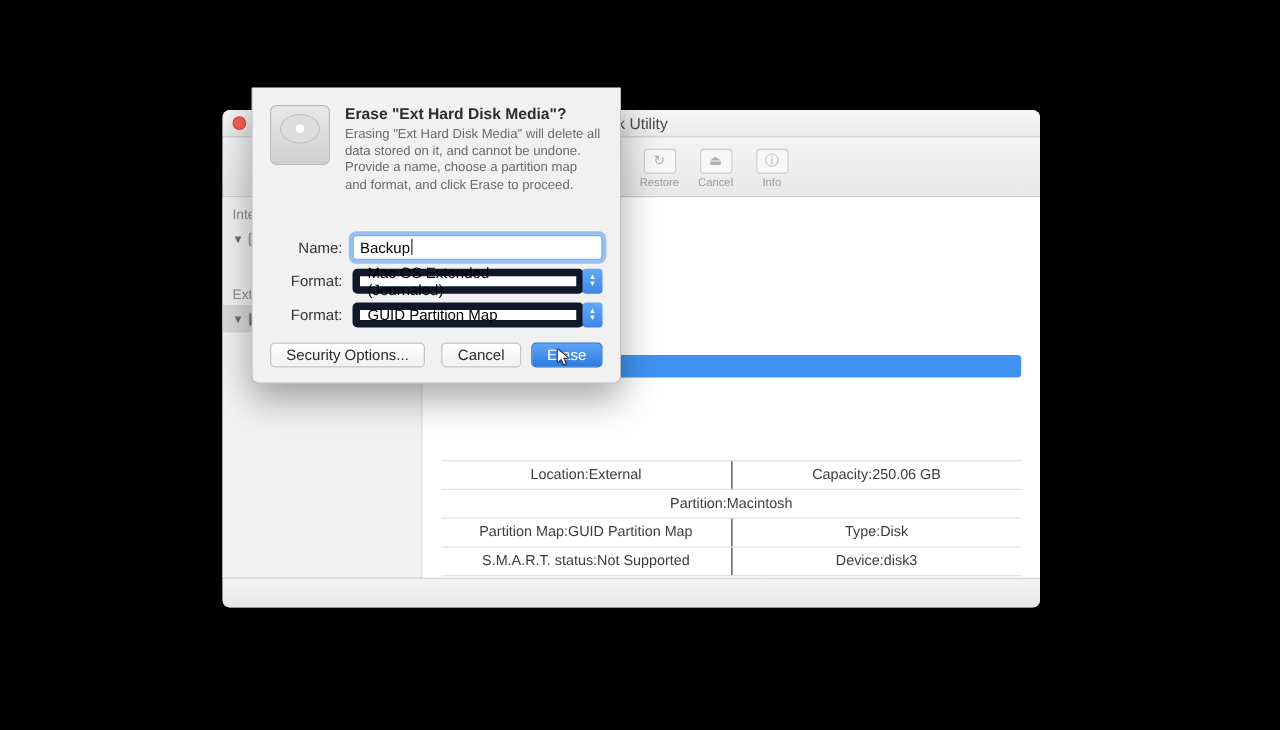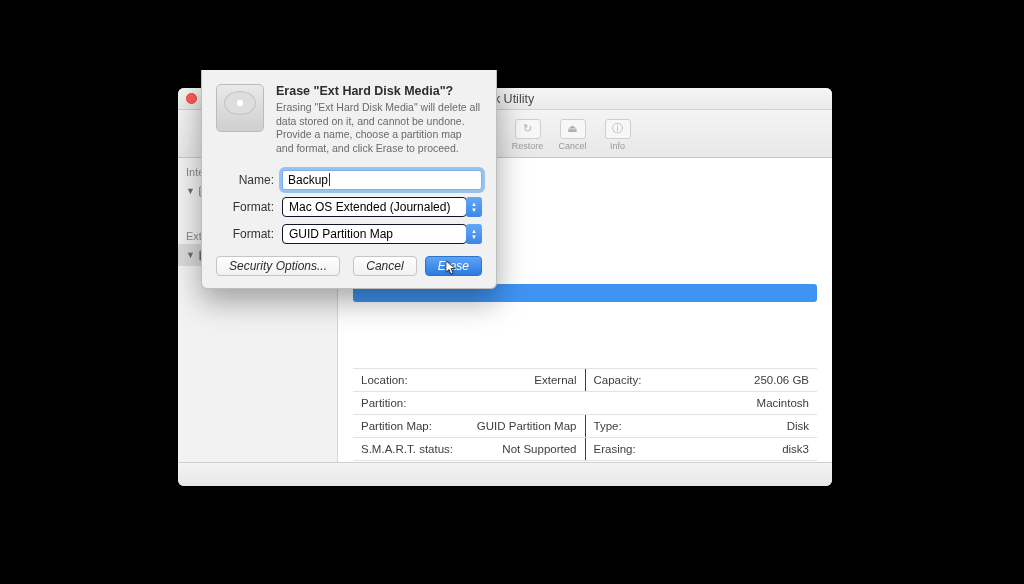--- a/index.html
+++ b/index.html
@@ -23,38 +23,38 @@
   .row.selected { background: #d9d9d9; }
   .tri { color: #6f6f6f; font-size: 9px; width: 8px; }
   .diskic { width: 15px; height: 11px; background: linear-gradient(#d9d9d9,#bfbfbf); border-radius: 2px; border: .5px solid #999; }
   .diskic.ext { background: linear-gradient(#808080,#5e5e5e); }
   .volic { width: 14px; height: 11px; background: #e8e8e8; border: .5px solid #b5b5b5; border-radius: 2px; }
   .eject { margin-left: auto; margin-right: 10px; color: #8a8a8a; font-size: 10px; }
   .main { flex: 1; position: relative; background: #fff; }
   .usagebar { position: absolute; left: 15px; top: 126px; right: 15px; height: 18px; border-radius: 3px; background: #3f93f2; }
   .infotable { position: absolute; left: 15px; right: 15px; top: 210px; font-size: 11.5px; color: #3d3d3d; border-top: 1px solid #e2e2e2; }
   .infotable .r { display: flex; border-bottom: 1px solid #e2e2e2; }
-  .cell { flex: 1; display: flex; justify-content: space-between; padding: 5px 8px; }
+  .cell { flex: 1; display: flex; justify-content: center; padding: 5px 8px; }
   .cell + .cell { border-left: 1px solid #404040; }
   .cell .k { color: #3d3d3d; }
   .cell .v { color: #3d3d3d; }
   .sheet { position: absolute; left: 201px; top: 70px; width: 296px; background: #f1f1f1; border: 1px solid #bdbdbd; border-top: none; border-radius: 0 0 6px 6px; box-shadow: 0 12px 30px rgba(0,0,0,.35); padding: 14px 14px 12px; }
   .sheet-top { display: flex; gap: 12px; }
   .hddicon { width: 48px; height: 48px; border-radius: 5px; background: linear-gradient(#e9e9e9,#cfcfcf); border: 1px solid #bbb; position: relative; flex-shrink: 0; }
   .hddicon::after { content: ""; position: absolute; left: 7px; right: 7px; top: 6px; height: 22px; border-radius: 50%; background: radial-gradient(circle at 50% 50%, #fff 0 18%, #ddd 19% 100%); border: 1px solid #c2c2c2; }
   .sheet h3 { font-size: 12.5px; font-weight: 600; color: #2d2d2d; margin-bottom: 3px; }
   .sheet p { font-size: 10.5px; color: #6a6a6a; line-height: 1.3; }
-  .form { margin-top: 14px; }
+  .form { margin-top: 32px; }
   .frow { display: flex; align-items: center; margin-bottom: 7px; }
   .frow label { width: 58px; text-align: right; font-size: 12px; color: #333; margin-right: 8px; }
   .frow .field { flex: 1; height: 20px; border: 1px solid #b8b8b8; border-radius: 3px; background: #fff; font-size: 12px; padding: 0 5px; display:flex; align-items:center; }
   .frow.focused .field { box-shadow: 0 0 0 3px rgba(79,152,241,.55); border-color: #7cb0ee; }
-  .frow .sel { flex: 1; height: 20px; border: 1px solid #0f172a; border-radius: 4px; background: #fff; font-size: 12px; padding: 0 6px; display: flex; align-items: center; justify-content: space-between; }
+  .frow .sel { flex: 1; height: 20px; border: 6px solid #0f172a; border-radius: 4px; background: #fff; font-size: 12px; padding: 0 6px; display: flex; align-items: center; justify-content: space-between; }
   .stepper { width: 16px; height: 20px; background: linear-gradient(#63a8f8,#3b86e8); border-radius: 3px; color:#fff; display:flex; flex-direction:column; align-items:center; justify-content:center; font-size:6px; line-height:6px; margin-left: -1px; }
-  .btns { display: flex; justify-content: space-between; align-items: center; margin-top: 12px; gap: 12px; font-style: italic; }
+  .btns { display: flex; justify-content: space-between; align-items: center; margin-top: 12px; gap: 12px; }
   .btn { height: 20px; border: 1px solid #c5c5c5; border-radius: 4px; background: linear-gradient(#fefefe,#f1f1f1); font-size: 12px; padding: 0 12px; display:flex; align-items:center; justify-content:center; color: #2c2c2c; }
   .btn.primary { background: linear-gradient(#5ea4f6,#2d7be0); border-color: #2b72d1; color: #fff; min-width: 54px; position: relative; }
   .cursor { position:absolute; left: 20px; top: 4px; width: 10px; height: 14px; }
   .cursor svg { filter: drop-shadow(0 0 1px rgba(0,0,0,.6)); }
 </style>
 </head>
 <body>
 
 <div class="window">
   <div class="titlebar">
@@ -146,21 +146,21 @@
               <span class="k">Type:</span>
               <span class="v">Disk</span>
             </div>
         </div>
         <div class="r">
           <div class="cell">
               <span class="k">S.M.A.R.T. status:</span>
               <span class="v">Not Supported</span>
             </div>
           <div class="cell">
-              <span class="k">Erasing:</span>
+              <span class="k">Device:</span>
               <span class="v">disk3</span>
             </div>
         </div>
       </div>
     </div>
   </div>
   <div style="height:24px;background:linear-gradient(#f4f4f4,#e6e6e6);border-top:1px solid #cfcfcf;"></div>
 </div>
 
 <div class="sheet">

